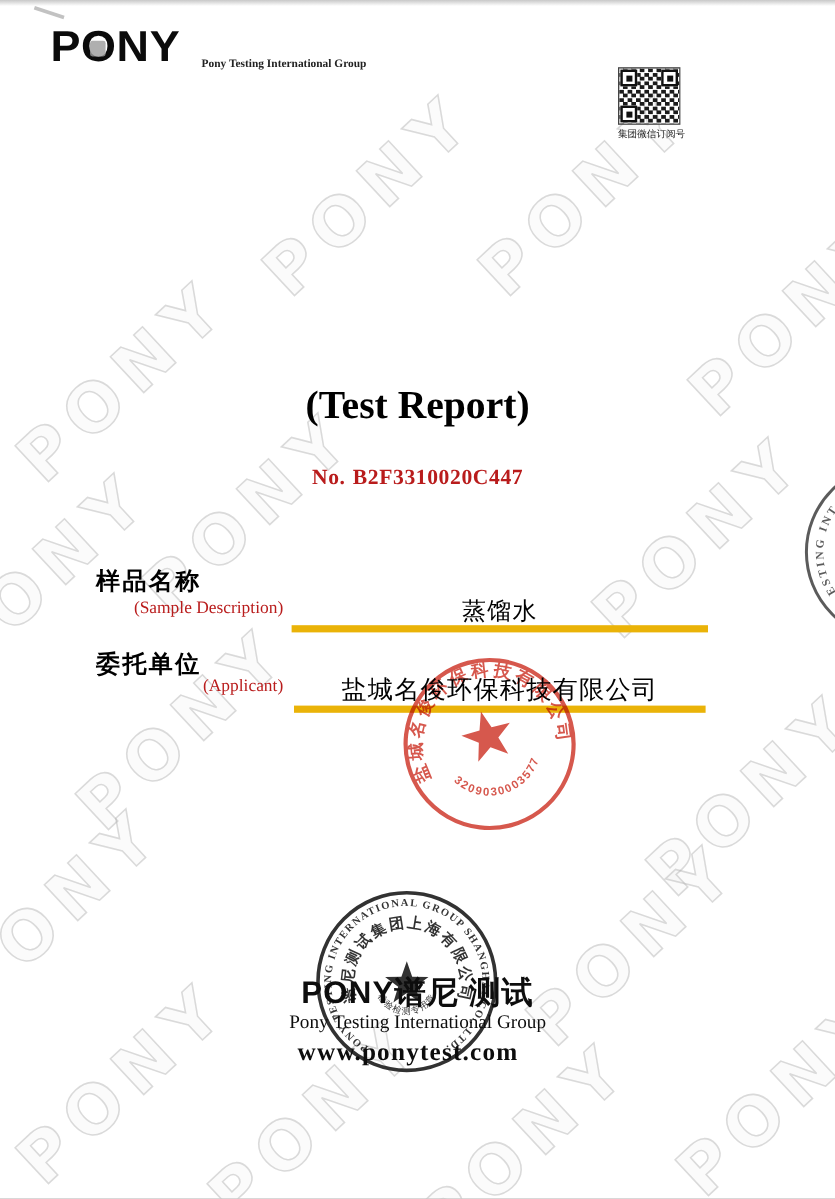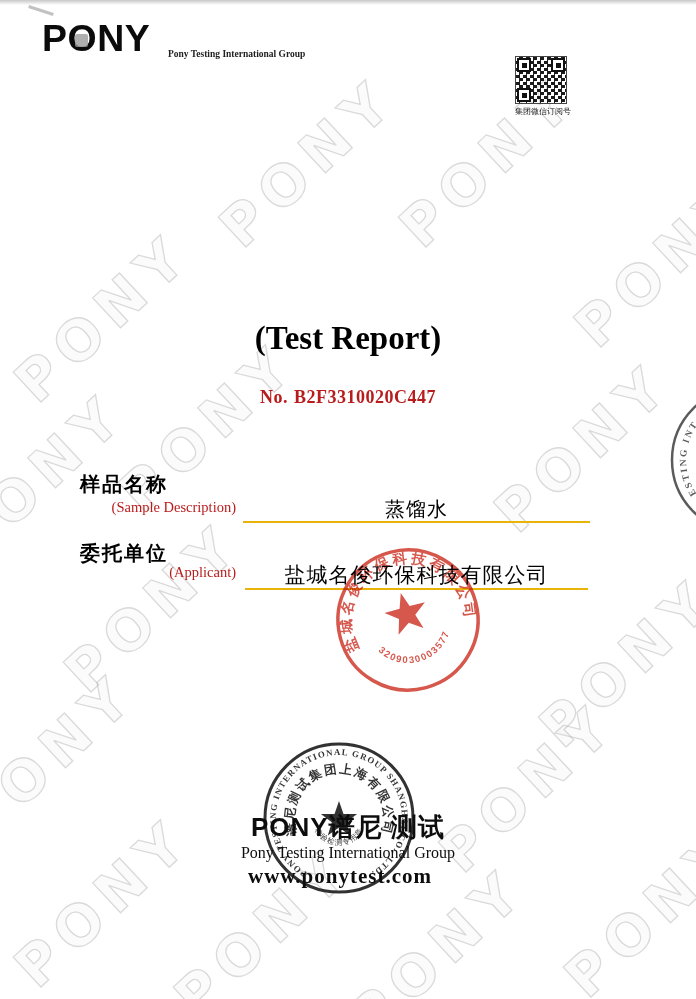--- a/index.html
+++ b/index.html
@@ -46,21 +46,21 @@
     font-size:33px;font-weight:700;color:#000;}
   .report-no{position:absolute;left:0;right:0;top:387px;text-align:center;
     font-size:18px;font-weight:600;letter-spacing:.5px;color:#b91c1c;}
   .report-no .no-label{font-weight:700;margin-right:6px;}
 
   
   .fld-cn{position:absolute;left:80px;width:152px;text-align:left;
     font-size:20px;font-weight:600;letter-spacing:2px;color:#000;}
   .fld-en{position:absolute;left:84px;width:152px;text-align:right;
     font-size:14.5px;color:#b91c1c;}
-  .fld-line{position:absolute;border-bottom:2px solid #eab308;text-align:center;color:#000;}
+  .fld-line{position:absolute;border-bottom:6px solid #eab308;text-align:center;color:#000;}
   .fld-line.f1{left:243px;top:496px;width:347px;height:25px;font-size:20px;letter-spacing:1px;}
   .fld-line.f2{left:245px;top:561px;width:343px;height:27px;font-size:21px;letter-spacing:1px;}
 
   
   .stamp-red{position:absolute;left:334px;top:546px;width:148px;height:148px;
     transform:rotate(-15deg);mix-blend-mode:multiply;opacity:.85;}
   .seal-black{position:absolute;left:260px;top:739px;width:158px;height:158px;opacity:.9;}
   .edge-stamp{position:absolute;left:640px;top:390px;width:130px;height:140px;opacity:.8;}
 
   .seal-logo-line{position:absolute;left:0;right:0;top:810px;text-align:center;

